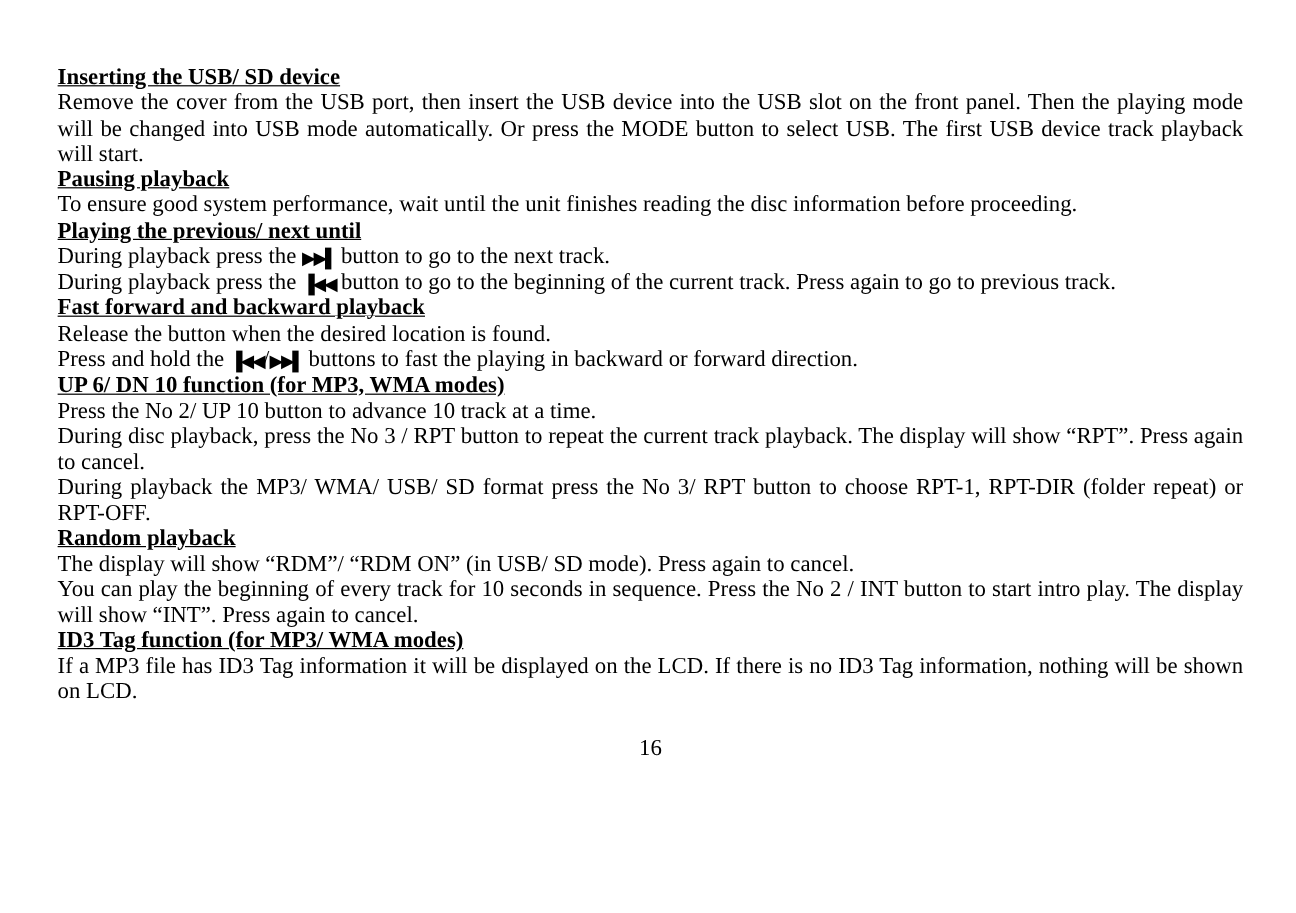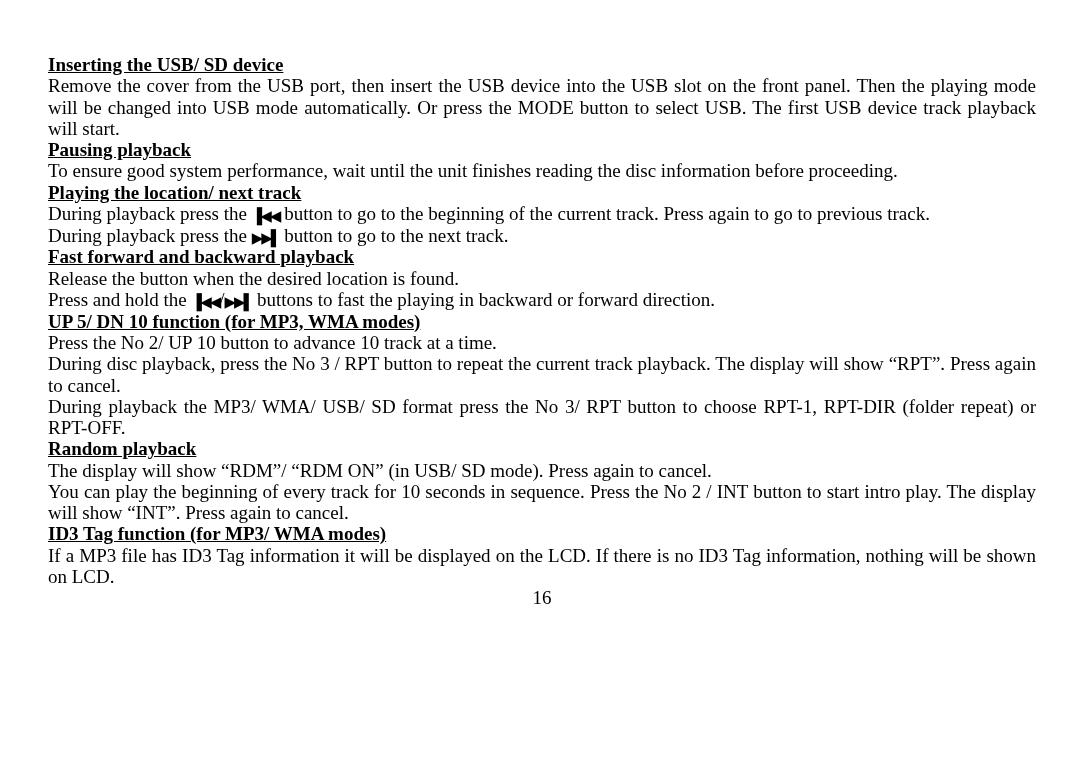--- a/index.html
+++ b/index.html
@@ -29,49 +29,50 @@
   }
   .icon {
     display: inline-block;
     vertical-align: -1px;
     font-family: Arial, "Segoe UI Symbol", sans-serif;
     font-size: 15px;
     letter-spacing: -2px;
   }
   .pagenum {
     text-align: center;
+    margin-top: 26px;
     font-size: 19px;
   }
 </style>
 </head>
 <body>
 
 <div class="page">
 
   <div class="heading">Inserting the USB/ SD device</div>
   <div class="para">Remove the cover from the USB port, then insert the USB device into the USB slot on the front panel. Then the playing mode will be changed into USB mode automatically. Or press the MODE button to select USB. The first USB device track playback will start.</div>
 
   <div class="heading">Pausing playback</div>
   <div>To ensure good system performance, wait until the unit finishes reading the disc information before proceeding.</div>
 
-  <div class="heading">Playing the location/ next track</div>
+  <div class="heading">Playing the previous/ next until</div>
+  <div>
+    <span>During playback press the </span><span class="icon">▶▶▌</span><span> button to go to the next track.</span>
+  </div>
   <div>
     <span>During playback press the </span><span class="icon">▐◀◀</span><span> button to go to the beginning of the current track. Press again to go to previous track.</span>
-  </div>
-  <div>
-    <span>During playback press the </span><span class="icon">▶▶▌</span><span> button to go to the next track.</span>
   </div>
 
   <div class="heading">Fast forward and backward playback</div>
   <div>Release the button when the desired location is found.</div>
   <div>
     <span>Press and hold the </span><span class="icon">▐◀◀</span><span>/</span><span class="icon">▶▶▌</span><span> buttons to fast the playing in backward or forward direction.</span>
   </div>
 
-  <div class="heading">UP 5/ DN 10 function (for MP3, WMA modes)</div>
+  <div class="heading">UP 6/ DN 10 function (for MP3, WMA modes)</div>
   <div>Press the No 2/ UP 10 button to advance 10 track at a time.</div>
 
   <div class="para">During disc playback, press the No 3 / RPT button to repeat the current track playback. The display will show “RPT”. Press again to cancel.</div>
   <div class="para">During playback the MP3/ WMA/ USB/ SD format press the No 3/ RPT button to choose RPT-1, RPT-DIR (folder repeat) or RPT-OFF.</div>
 
   <div class="heading">Random playback</div>
   <div>The display will show “RDM”/ “RDM ON” (in USB/ SD mode). Press again to cancel.</div>
 
   <div class="para">You can play the beginning of every track for 10 seconds in sequence. Press the No 2 / INT button to start intro play. The display will show “INT”. Press again to cancel.</div>
 

